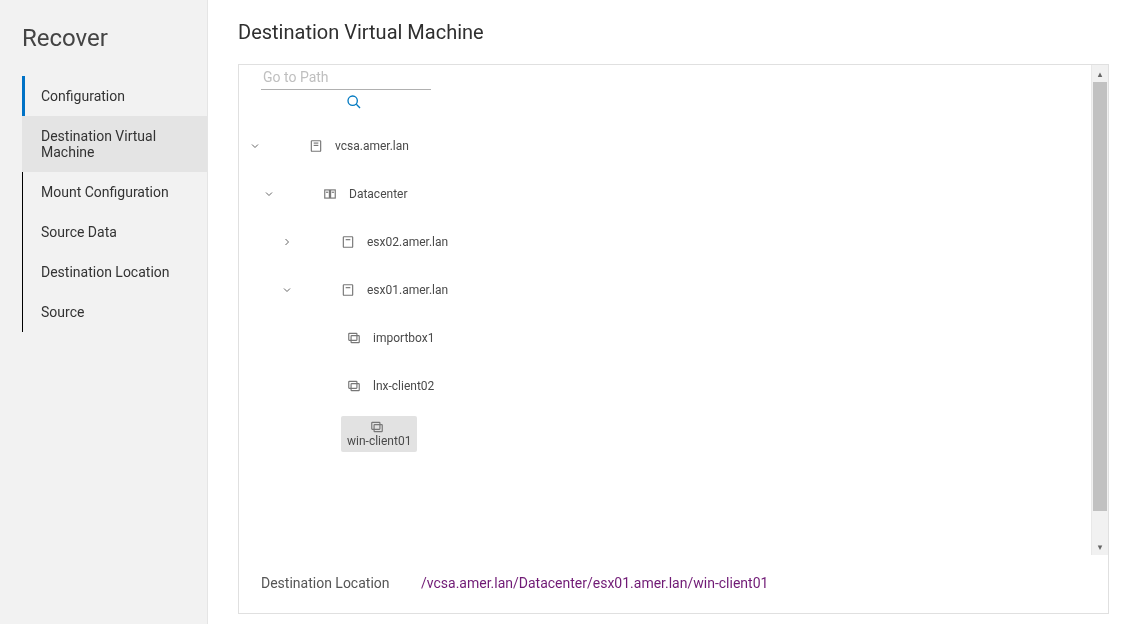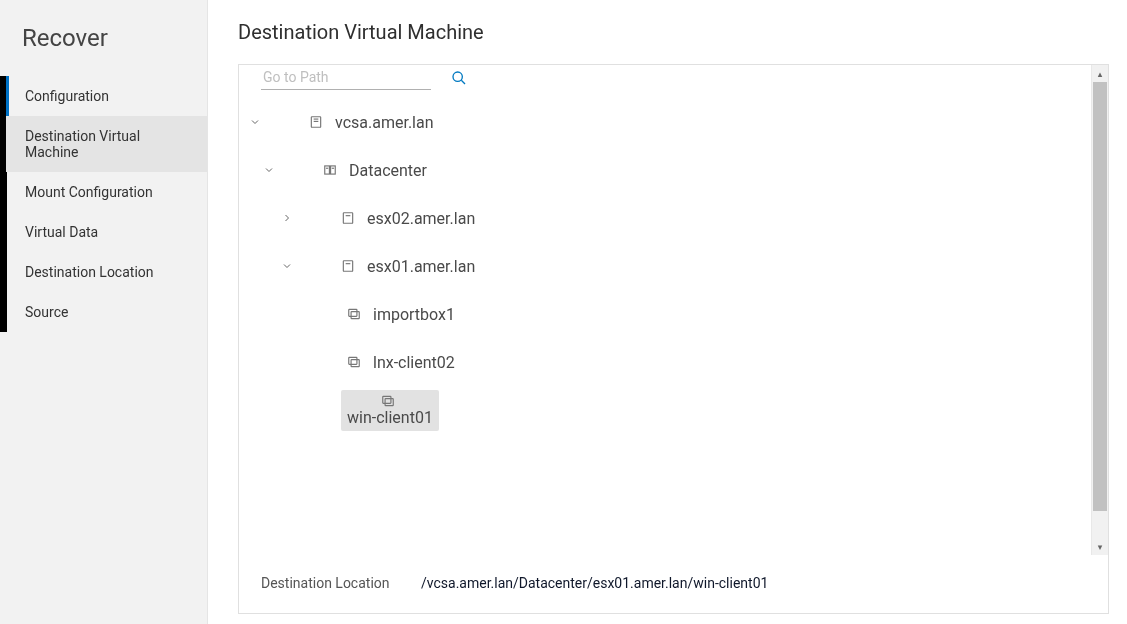--- a/index.html
+++ b/index.html
@@ -1,65 +1,65 @@
 <!DOCTYPE html>
 <html><head>
   <meta charset="utf-8">
   <style>
     * { box-sizing: border-box; margin: 0; padding: 0; font-family: -apple-system, BlinkMacSystemFont, "Segoe UI", Roboto, Helvetica, Arial, sans-serif; }
     body { background: #fff; color: #333; }
     .app { display: flex; width: 1127px; height: 624px; }
     .sidebar { width: 208px; background: #f2f2f2; padding-top: 20px; border-right: 1px solid #e5e5e5; }
     .sidebar-title { font-size: 24px; font-weight: 400; color: #444; padding: 4px 22px 24px; }
-    .nav-list { list-style: none; border-left: 7px solid #000000; }
+    .nav-list { list-style: none; border-left: 1px solid #000000; margin-left: 22px; }
     .nav-item { display: block; padding: 12px 12px 12px 16px; margin-left: -1px; font-size: 14px; color: #333; cursor: pointer; border-left: 3px solid transparent; }
     .nav-item.active { border-left: 3px solid #0072c6; }
     .nav-item.selected { background: #e4e4e4; }
     .main { flex: 1; padding: 20px 18px 10px 30px; display: flex; flex-direction: column; }
     .main-title { font-size: 20px; font-weight: 400; color: #2f2f2f; margin-bottom: 20px; }
     .panel { border: 1px solid #e0e0e0; flex: 1; display: flex; flex-direction: column; }
     .panel-top { display: flex; align-items: center; padding: 8px 10px 8px 22px; }
     .panel-body { flex: 1; display: flex; overflow: hidden; position: relative; }
-    .search-wrap { display: flex; align-items: center; }
+    .search-wrap { display: flex; align-items: center; flex-direction: column; }
     .search-input { border: none; border-bottom: 1px solid #b0b0b0; padding: 4px 2px; font-size: 14px; width: 170px; color: #999; outline: none; background: transparent; }
     .search-input::placeholder { color: #bfbfbf; }
     .search-btn { background: none; border: none; margin-left: 16px; cursor: pointer; padding: 4px; color: #0072c6; }
     .tree-scroll { flex: 1; overflow-y: auto; padding: 4px 0 8px; position: relative; }
     .tree { font-size: 14px; color: #555; }
     .tree-row { display: flex; align-items: center; height: 48px; padding-left: 10px; cursor: pointer; }
     .toggle { width: 40px; text-align: center; color: #666; font-size: 12px; }
     .spacer14 { width: 14px; }
     .spacer32 { width: 32px; }
     .spacer92 { width: 92px; }
     .icon-slot { width: 26px; display: flex; align-items: center; justify-content: center; color: #777; }
-    .node-label { color: #4a4a4a; font-size: 16px; padding: 4px 6px; border-radius: 2px; }
+    .node-label { color: #4a4a4a; font-size: 12px; padding: 4px 6px; border-radius: 2px; }
     .node-label.selected { background: #e2e2e2; display: inline-flex; align-items: center; flex-direction: column; }
     .node-label.selected .icon-slot { margin-right: 4px; }
     .footer { padding: 20px 20px 22px 22px; font-size: 14px; color: #333; display: flex; }
     .footer-label { width: 160px; color: #555; }
-    .footer-value { color: #0f172a; }
+    .footer-value { color: #701a75; }
     
     .fake-scrollbar { width: 17px; background: #f1f1f1; display: flex; flex-direction: column; border-left: 1px solid #e8e8e8; }
     .sb-btn { height: 17px; display: flex; align-items: center; justify-content: center; color: #666; font-size: 9px; background: #f1f1f1; }
     .sb-track { flex: 1; position: relative; background: #f1f1f1; }
     .sb-thumb { position: absolute; left: 1px; right: 1px; top: 0; height: 94%; background: #c1c1c1; }
     svg { display: block; }
   </style>
 </head>
 <body>
 
 <div class="app">
 
   <aside class="sidebar">
     <h1 class="sidebar-title">Recover</h1>
     <ul class="nav-list">
       <li class="nav-item active">Configuration</li>
       <li class="nav-item selected">Destination Virtual Machine</li>
       <li class="nav-item">Mount Configuration</li>
-      <li class="nav-item">Virtual Data</li>
+      <li class="nav-item">Source Data</li>
       <li class="nav-item">Destination Location</li>
       <li class="nav-item">Source</li>
     </ul>
   </aside>
 
   <main class="main">
     <h2 class="main-title">Destination Virtual Machine</h2>
 
     <div class="panel">
 

